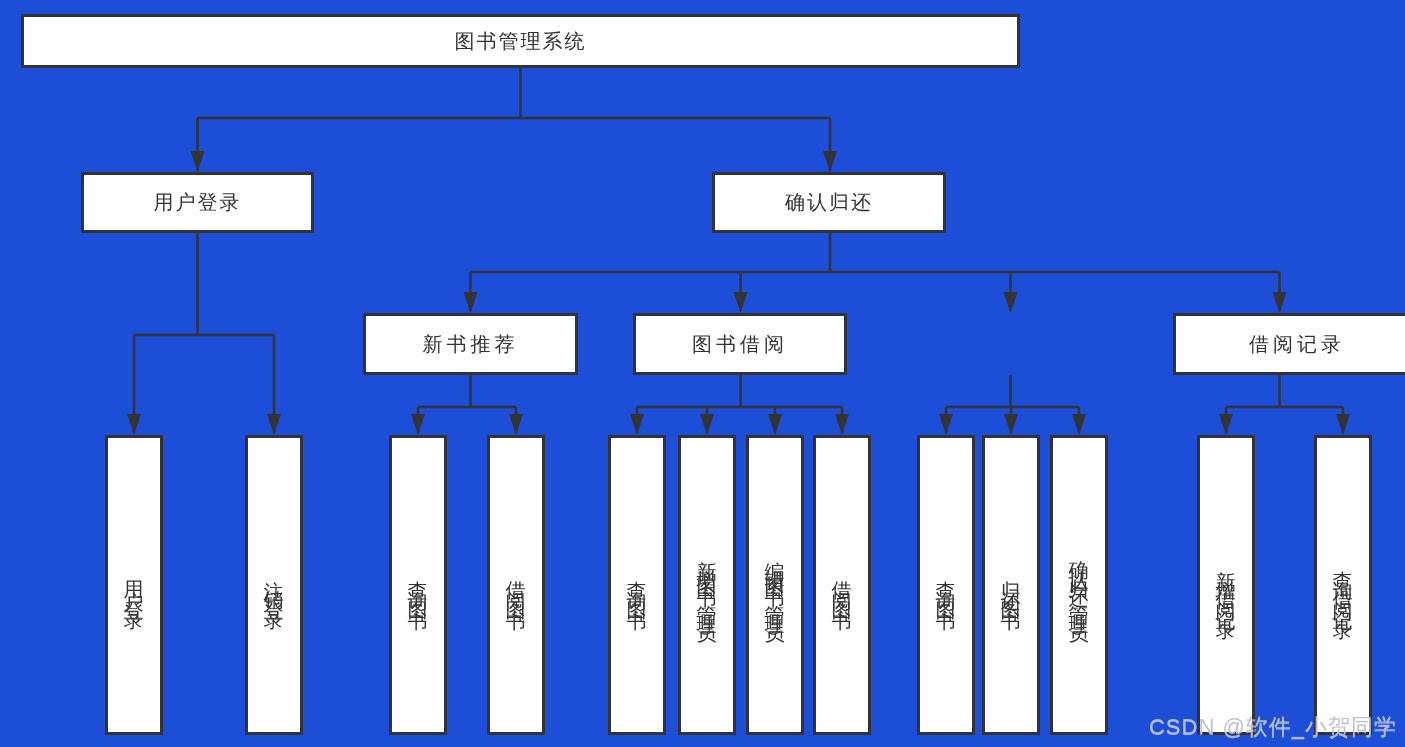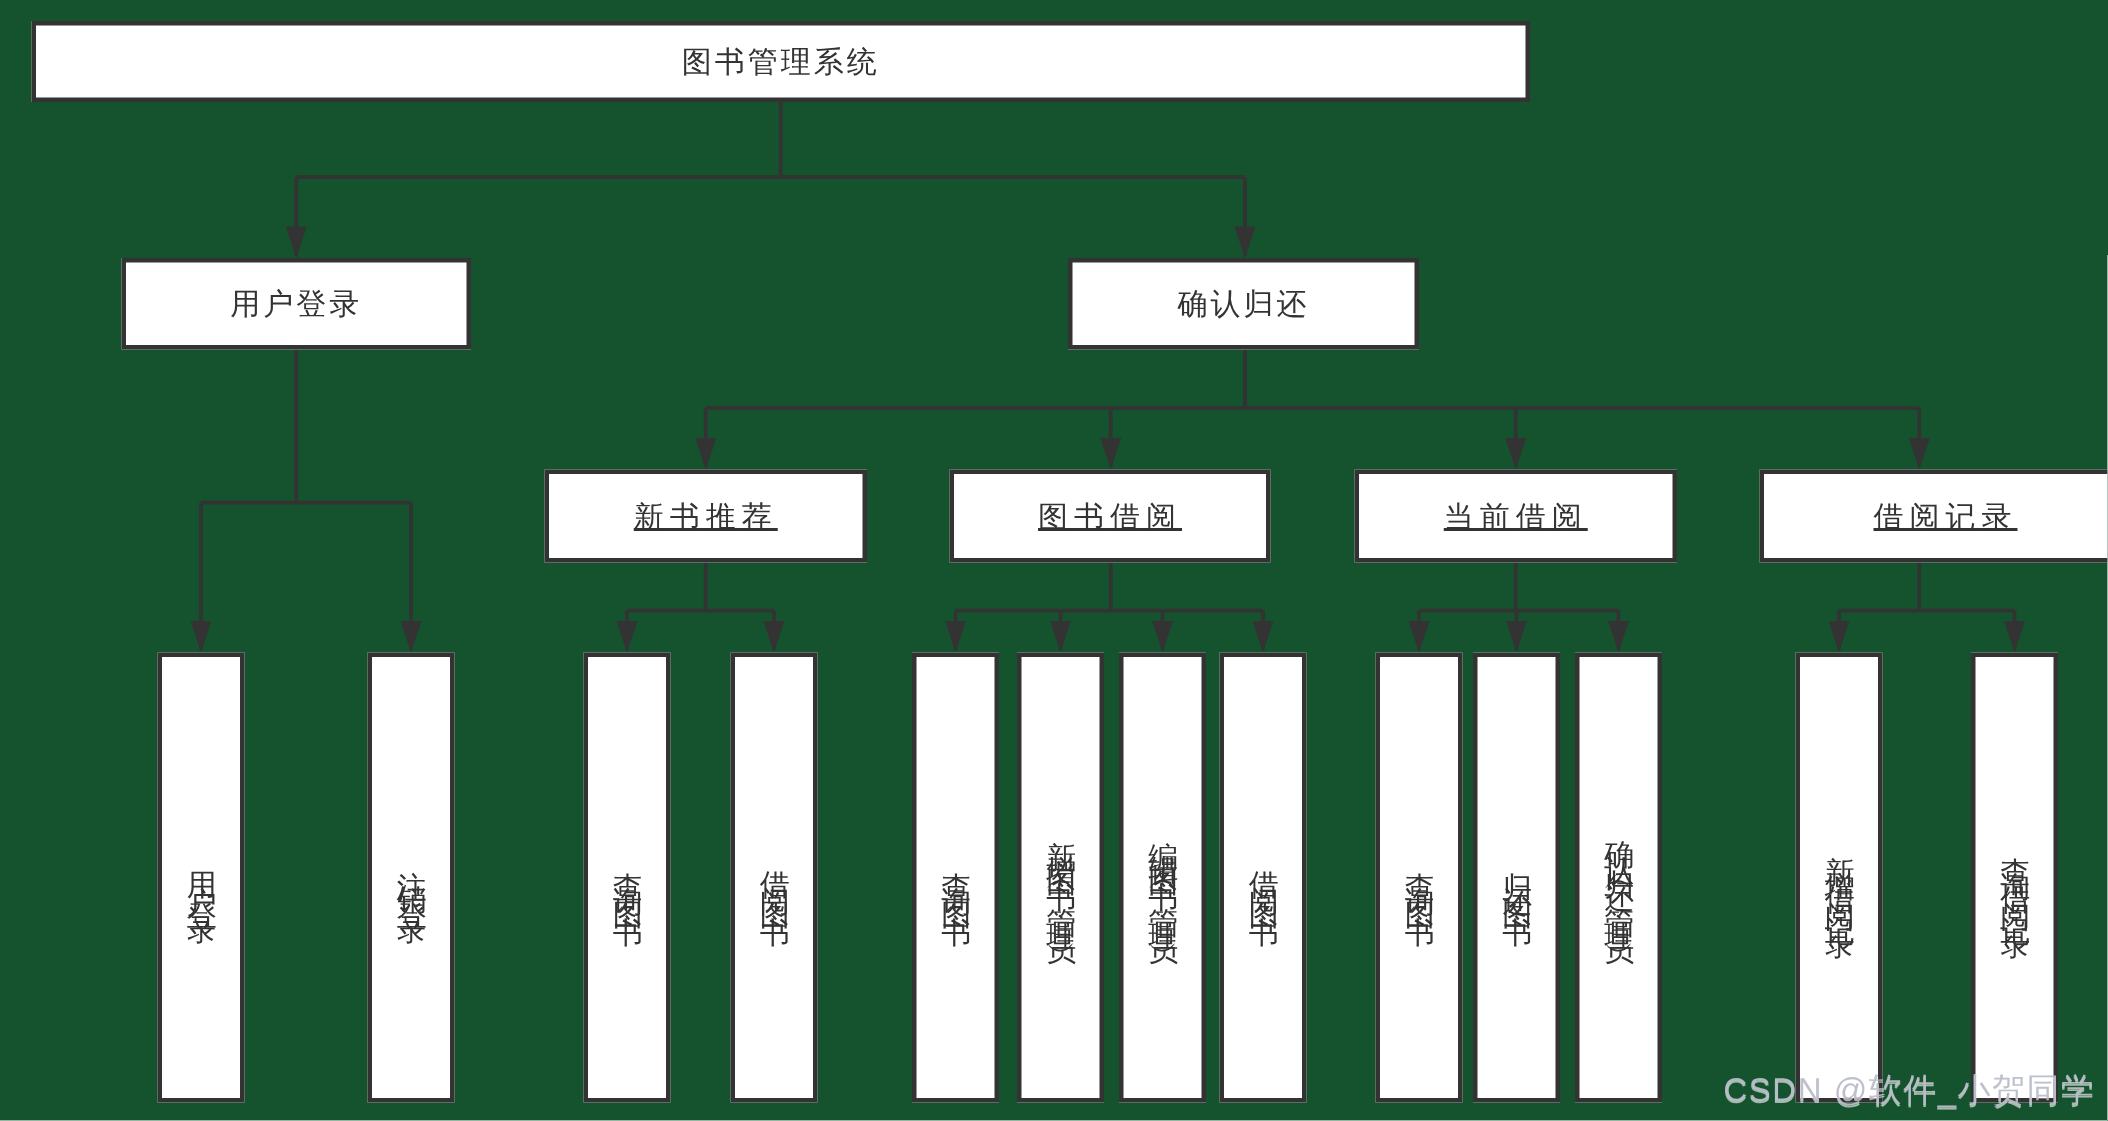--- a/index.html
+++ b/index.html
@@ -1,36 +1,36 @@
 <!DOCTYPE html>
 <html><head>
 <meta charset="utf-8">
 <style>
   html,body{margin:0;padding:0;background:#fff;}
   #stage{
     position:relative;
     width:1405px;height:747px;
-    background:#14532d;
+    background:#1d4ed8;
     overflow:hidden;
     font-family:"Liberation Sans","DejaVu Sans",sans-serif;
   }
   #connectors{position:absolute;left:0;top:0;z-index:1;}
   #connectors path{stroke:#333;stroke-width:2.5;fill:none;}
   #connectors polygon{fill:#333;stroke:none;}
   .box{
     position:absolute;
     background:#fff;
     border:3px solid #333;
     box-sizing:border-box;
     display:flex;align-items:center;justify-content:center;
     color:#333;
     z-index:2;
   }
   .hbox span{font-size:20px;letter-spacing:2px;white-space:nowrap;}
-  .l3 span{letter-spacing:4px;text-decoration:underline;}
+  .l3 span{letter-spacing:4px;}
   .vbox span{
     writing-mode:vertical-rl;
     text-orientation:mixed;
     font-size:20px;
     letter-spacing:10px;
     line-height:1;
   }
   .vbox.long span{letter-spacing:9px;}
   #watermark{
     position:absolute;
@@ -108,23 +108,20 @@
   <div class="box hbox" style="left:712px;top:172px;width:234px;height:61px">
     <span>确认归还</span>
   </div>
 
   <div class="box hbox l3" style="left:363px;top:313px;width:215px;height:62px">
     <span>新书推荐</span>
   </div>
   <div class="box hbox l3" style="left:633px;top:313px;width:214px;height:62px">
     <span>图书借阅</span>
   </div>
-  <div class="box hbox l3" style="left:903px;top:313px;width:215px;height:62px">
-    <span>当前借阅</span>
-  </div>
   <div class="box hbox l3" style="left:1173px;top:313px;width:248px;height:62px">
     <span>借阅记录</span>
   </div>
 
   <div class="box vbox" style="left:105px;top:435px;width:58px;height:300px">
     <span>用户登录</span>
   </div>
   <div class="box vbox" style="left:245px;top:435px;width:58px;height:300px">
     <span>注销登录</span>
   </div>

